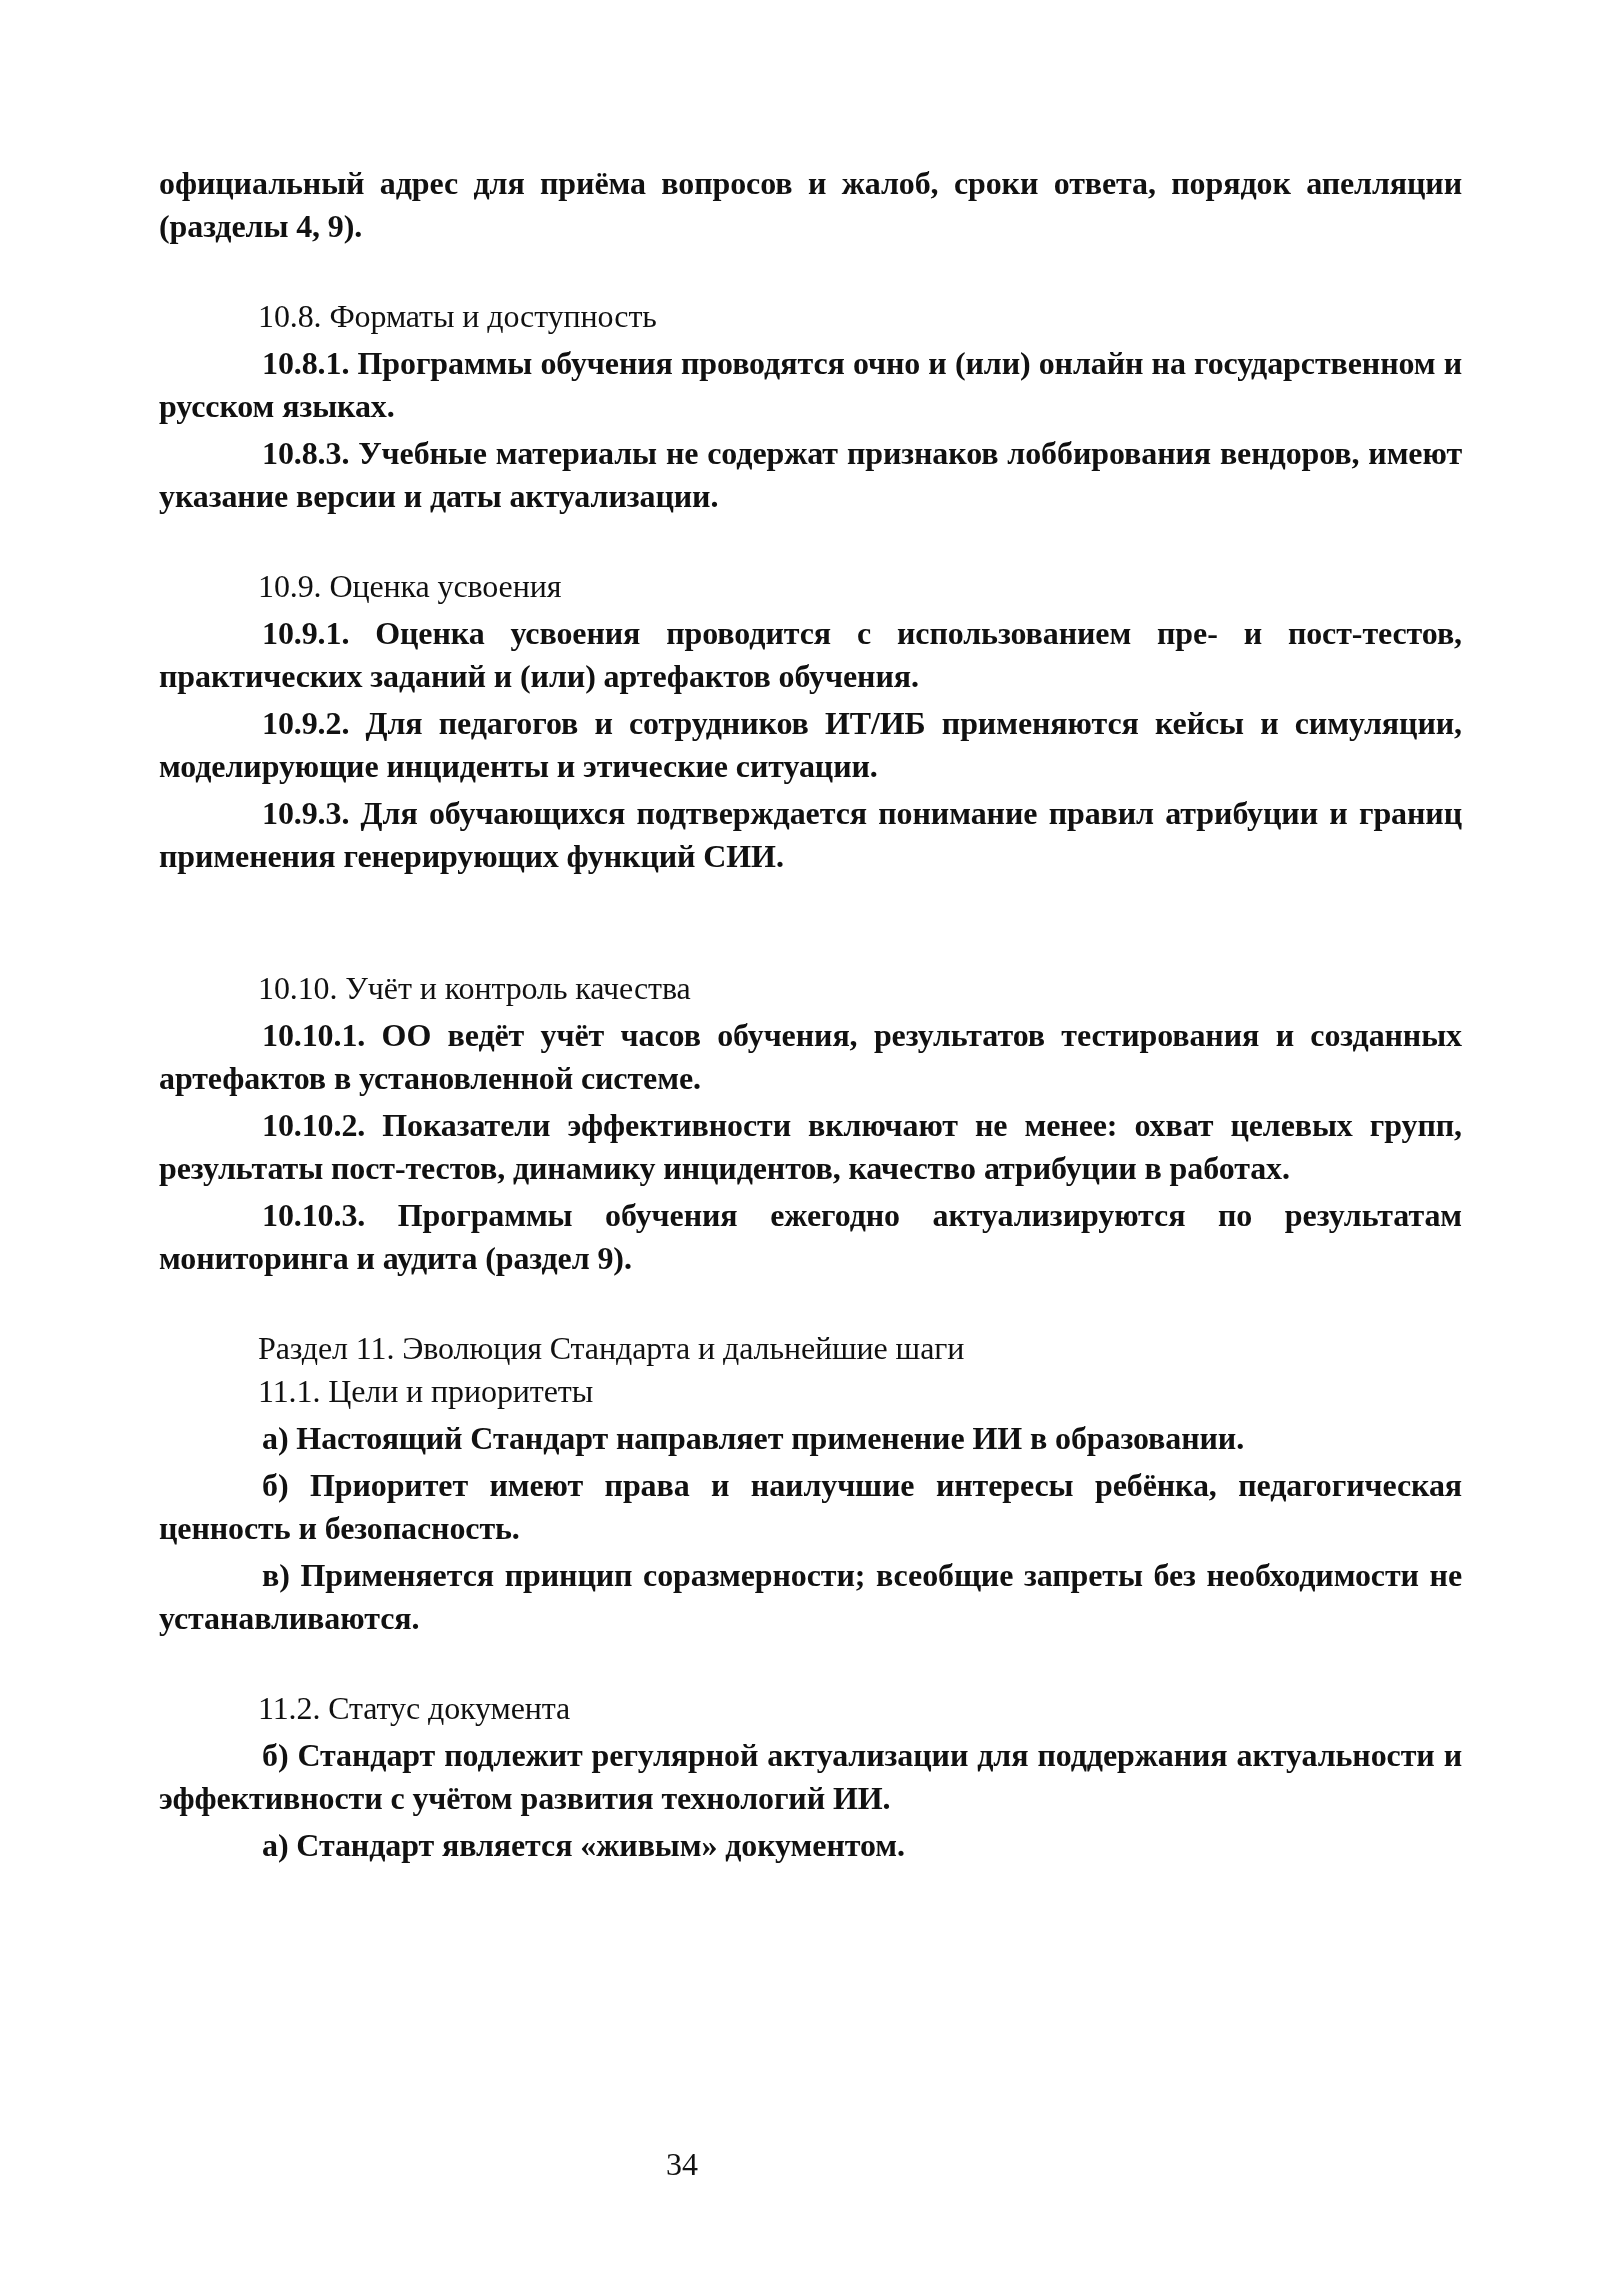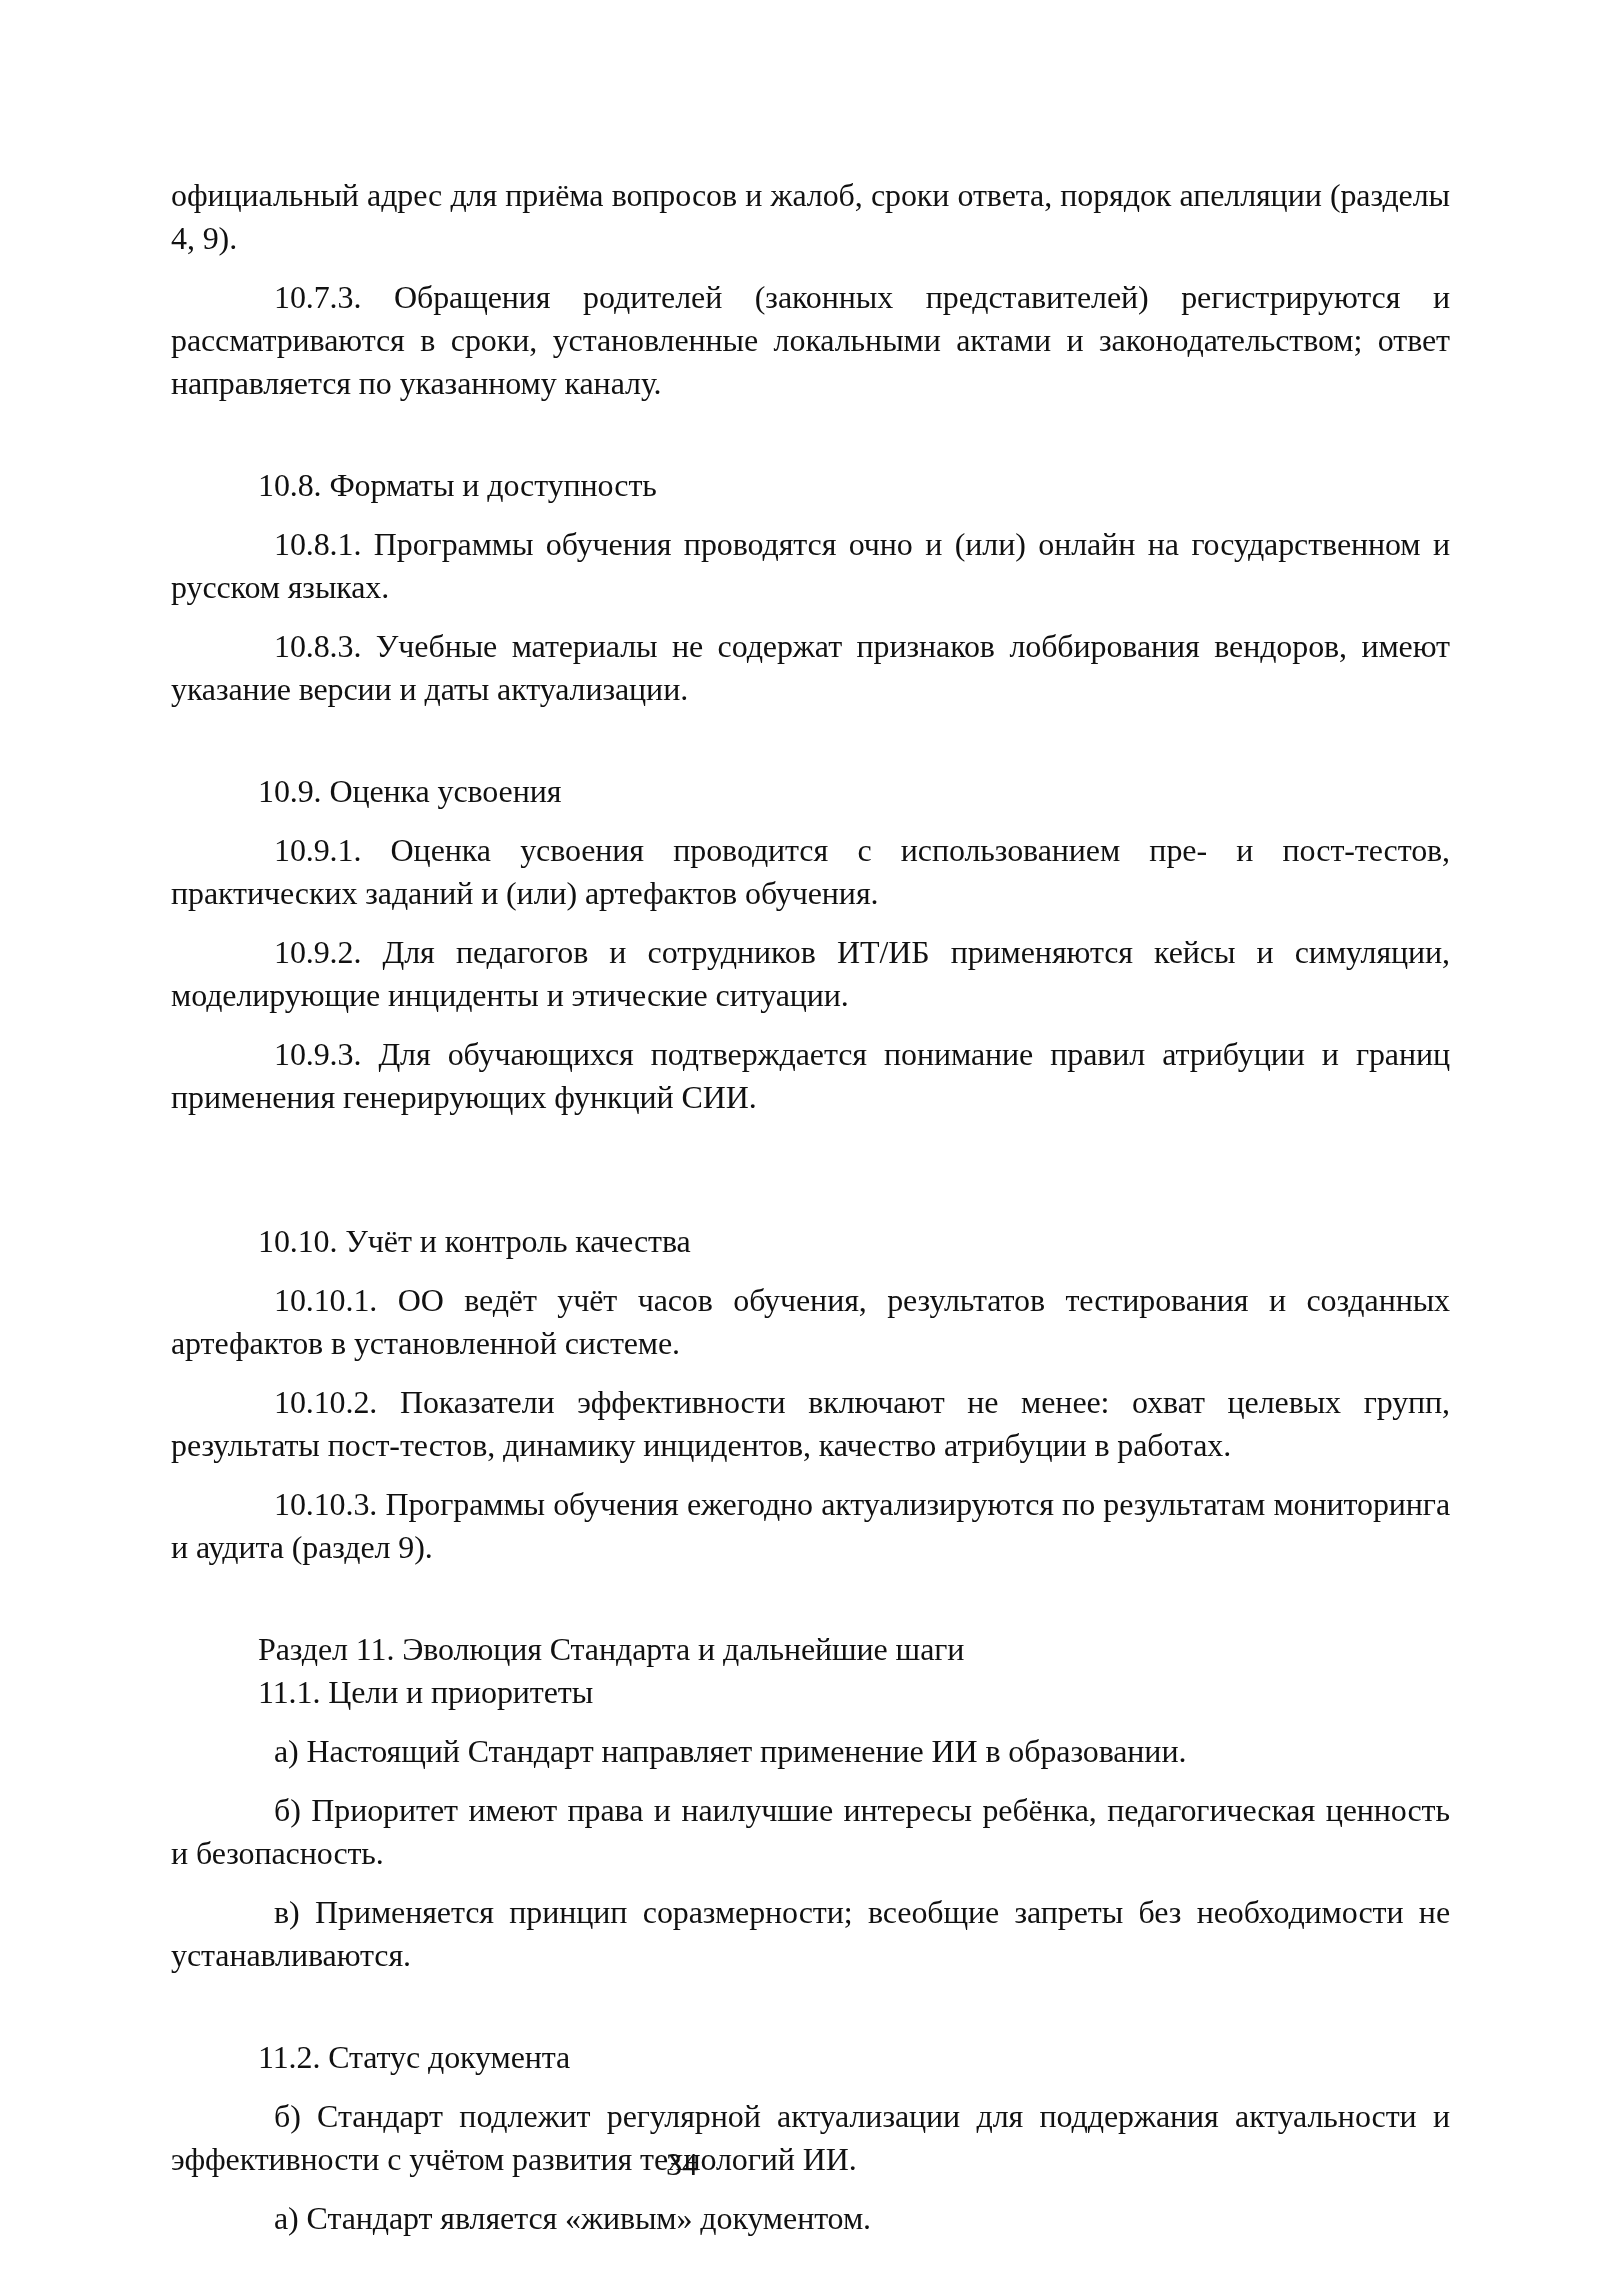--- a/index.html
+++ b/index.html
@@ -17,25 +17,26 @@
     }
     .page {
       position: absolute;
       left: 155px;
       top: 158px;
       width: 1311px;
     }
     .p {
       font-size: 32px;
       line-height: 43px;
-      margin: 16px;
+      margin: 4px;
       text-align: justify;
       text-indent: 103px;
       word-spacing: 0px;
       letter-spacing: -0.1px;
+      font-weight: bold;
     }
     .p.noindent {
       text-indent: 0;
     }
     .h {
       font-size: 32px;
       line-height: 43px;
       margin: 0;
       font-weight: normal;
       text-indent: 103px;
@@ -53,21 +54,20 @@
       line-height: 39px;
       font-family: "Liberation Serif", "DejaVu Serif", serif;
     }
   </style>
 </head>
 <body>
 
 <div class="page">
 
   <p class="p noindent">официальный адрес для приёма вопросов и жалоб, сроки ответа, порядок апелляции (разделы 4, 9).</p>
-  <p class="p">10.7.3. Обращения родителей (законных представителей) регистрируются и рассматриваются в сроки, установленные локальными актами и законодательством; ответ направляется по указанному каналу.</p>
 
   <div class="gap1"></div>
 
   <p class="h">10.8. Форматы и доступность</p>
   <p class="p">10.8.1. Программы обучения проводятся очно и (или) онлайн на государственном и русском языках.</p>
   <p class="p">10.8.3. Учебные материалы не содержат признаков лоббирования вендоров, имеют указание версии и даты актуализации.</p>
 
   <div class="gap1"></div>
 
   <p class="h">10.9. Оценка усвоения</p>

